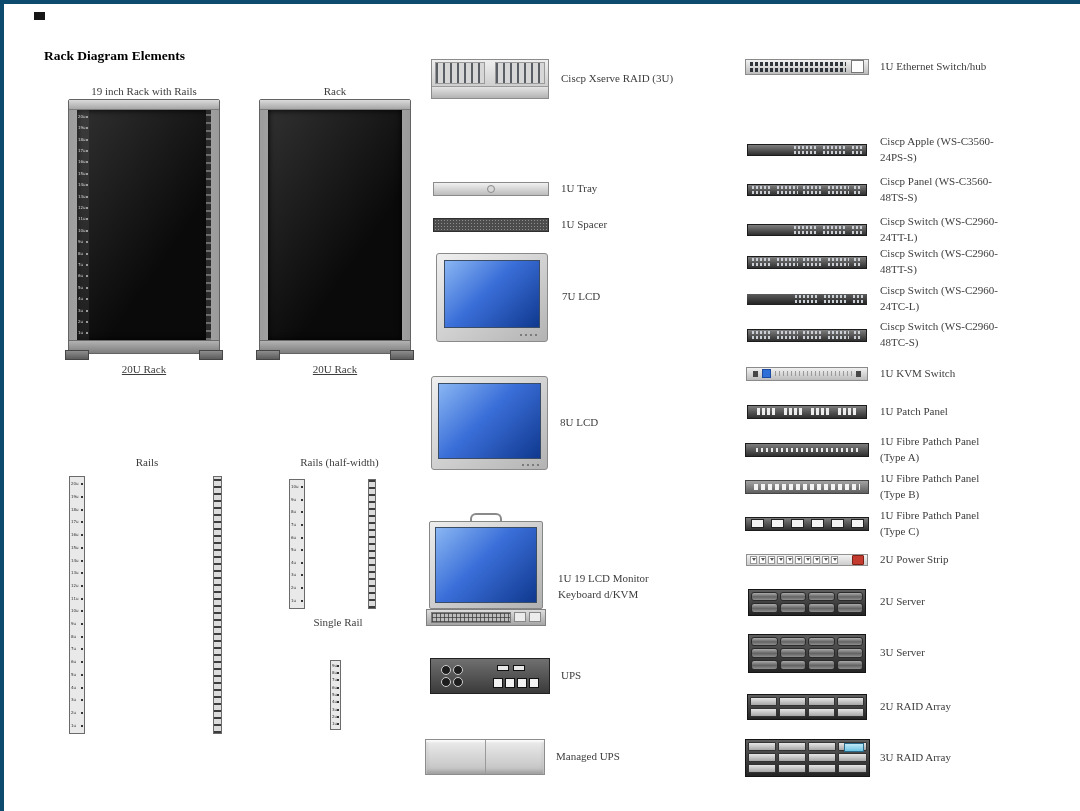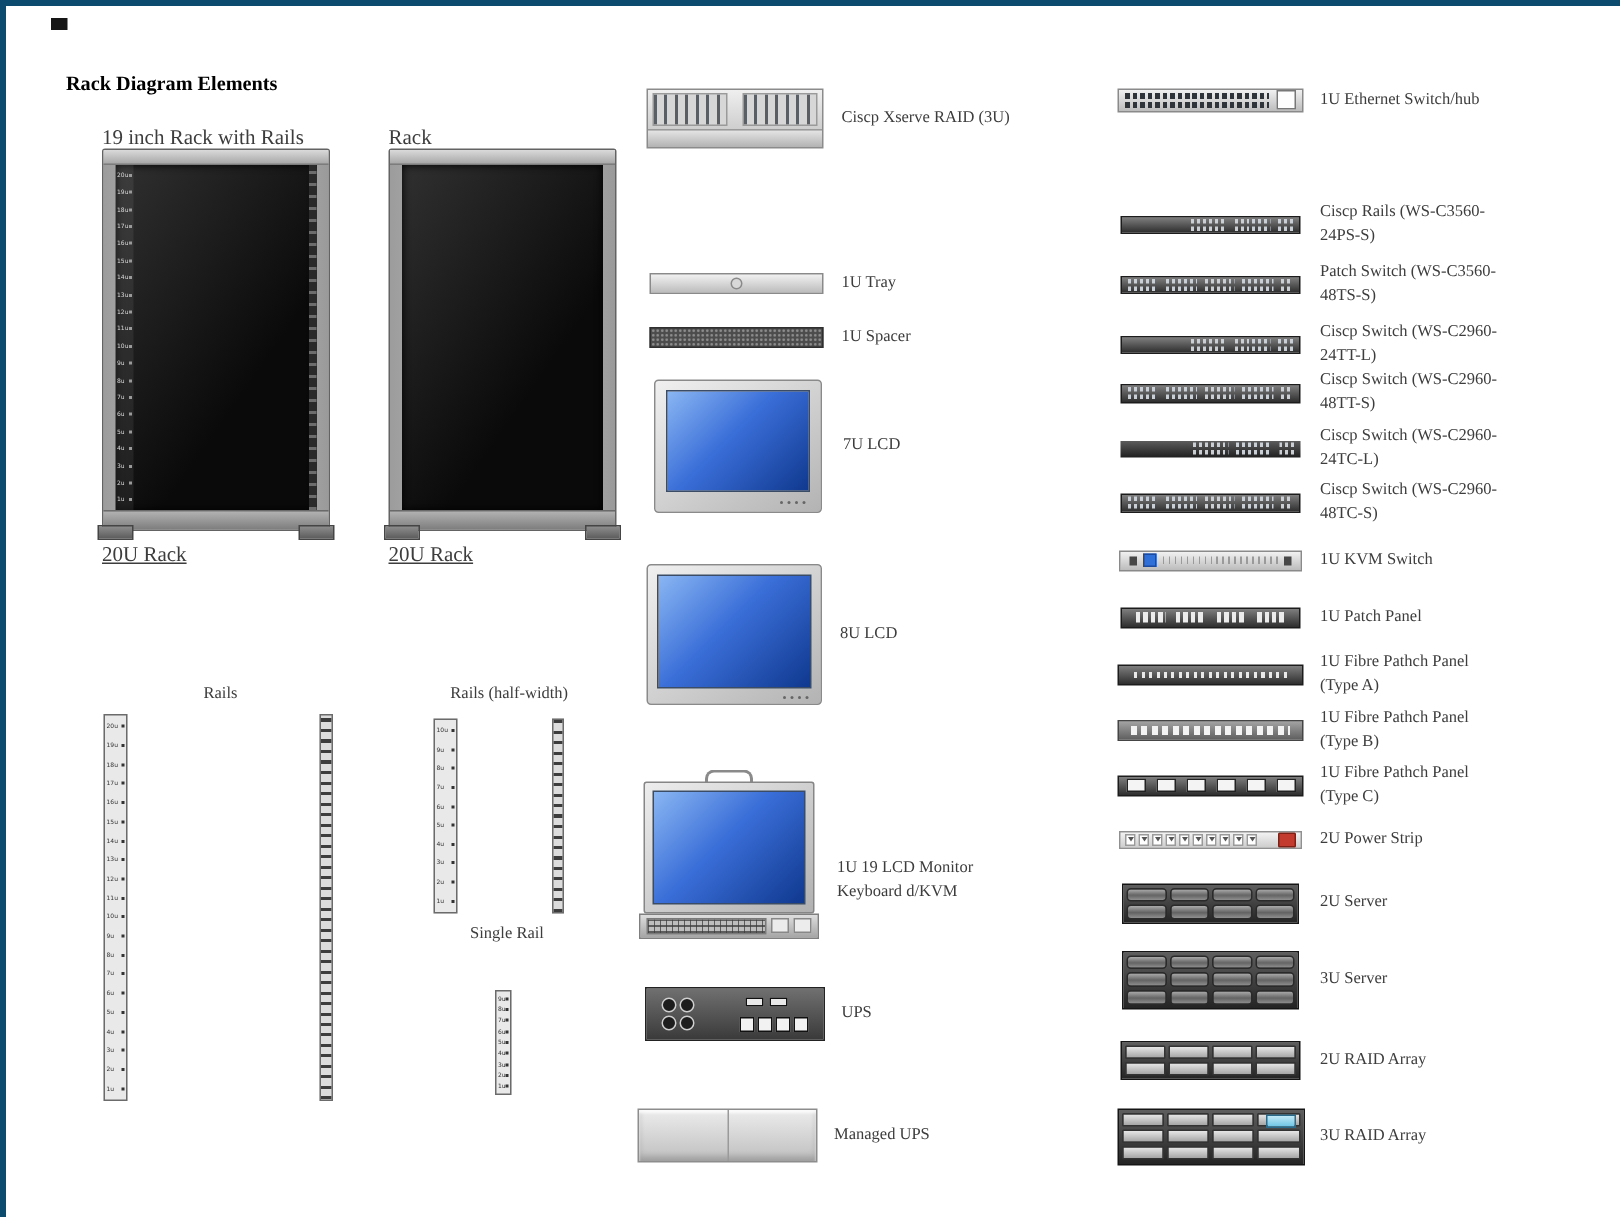--- a/index.html
+++ b/index.html
@@ -9,21 +9,21 @@
   .corner-mark{position:absolute;left:30px;top:8px;width:11px;height:8px;background:#161616;}
 
   
   .sec-label{position:absolute;font-size:11px;color:#3d3d3d;text-align:center;}
   .lbl{font-size:11px;color:#3d3d3d;line-height:1.45;margin-left:10px;width:135px;}
   .row{position:absolute;display:flex;align-items:center;}
   .dev{display:flex;align-items:center;justify-content:center;}
 
   
   .rack-group{position:absolute;width:152px;}
-  .rack-caption{font-size:14px;color:#3d3d3d;height:14px;}
+  .rack-caption{font-size:11px;color:#3d3d3d;text-align:center;height:14px;}
   .rack-caption.bottom{margin-top:9px;text-decoration:underline;}
   .rack{position:relative;height:253px;background:linear-gradient(90deg,#9c9c9c,#c9c9c9 50%,#9a9a9a);
         border:1px solid #636363;border-radius:2px;margin-top:0;}
   .rack-top{height:9px;background:linear-gradient(180deg,#dadada,#a8a8a8);border-bottom:1px solid #7c7c7c;}
   .rack-cavity{position:absolute;top:10px;left:8px;right:8px;bottom:13px;
         background:linear-gradient(125deg,#303030,#0a0a0a 65%);box-shadow:inset 0 0 6px #000;
         display:flex;justify-content:space-between;}
   .rack-base{position:absolute;left:0;right:0;bottom:0;height:12px;
         background:linear-gradient(180deg,#b2b2b2,#7d7d7d);border-top:1px solid #6a6a6a;}
   .foot{position:absolute;bottom:-7px;width:22px;height:8px;
@@ -560,34 +560,34 @@
 
 
   <div class="row" style="left:740px;top:139px;height:13px">
     <div class="dev" style="width:126px">
       <div class="cisco darkbar" style="height:12px">
         <span class="cl"></span>
         <span class="cl"></span>
         <span class="cl sm"></span>
       </div>
     </div>
-    <div class="lbl" style="width:125px">Ciscp Rails (WS-C3560-24PS-S)</div>
+    <div class="lbl" style="width:125px">Ciscp Apple (WS-C3560-24PS-S)</div>
   </div>
 
   <div class="row" style="left:740px;top:179px;height:13px">
     <div class="dev" style="width:126px">
       <div class="cisco darkbar" style="height:12px">
         <span class="cl"></span>
         <span class="cl"></span>
         <span class="cl"></span>
         <span class="cl"></span>
         <span class="cl sm"></span>
       </div>
     </div>
-    <div class="lbl" style="width:125px">Patch Switch (WS-C3560-48TS-S)</div>
+    <div class="lbl" style="width:125px">Ciscp Panel (WS-C3560-48TS-S)</div>
   </div>
 
   <div class="row" style="left:740px;top:219px;height:13px">
     <div class="dev" style="width:126px">
       <div class="cisco darkbar" style="height:12px">
         <span class="cl"></span>
         <span class="cl"></span>
         <span class="cl sm"></span>
       </div>
     </div>

